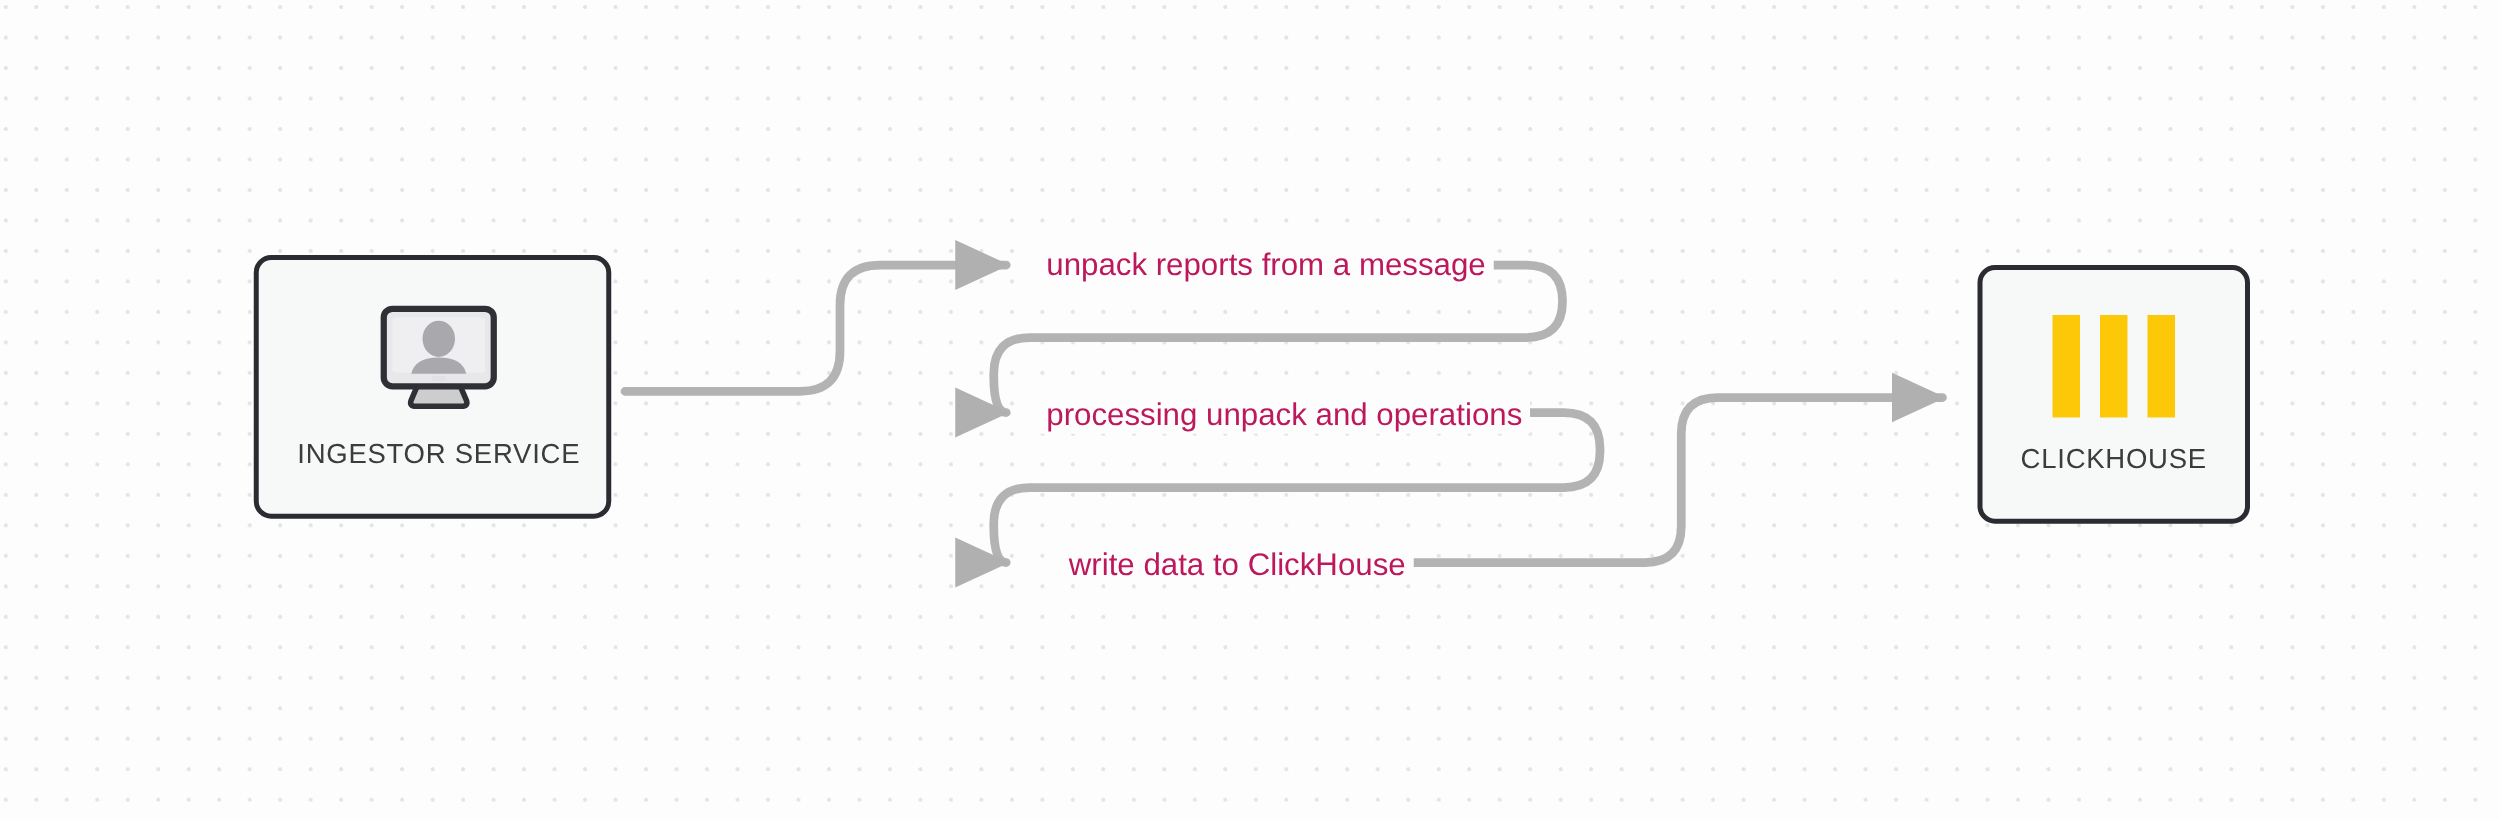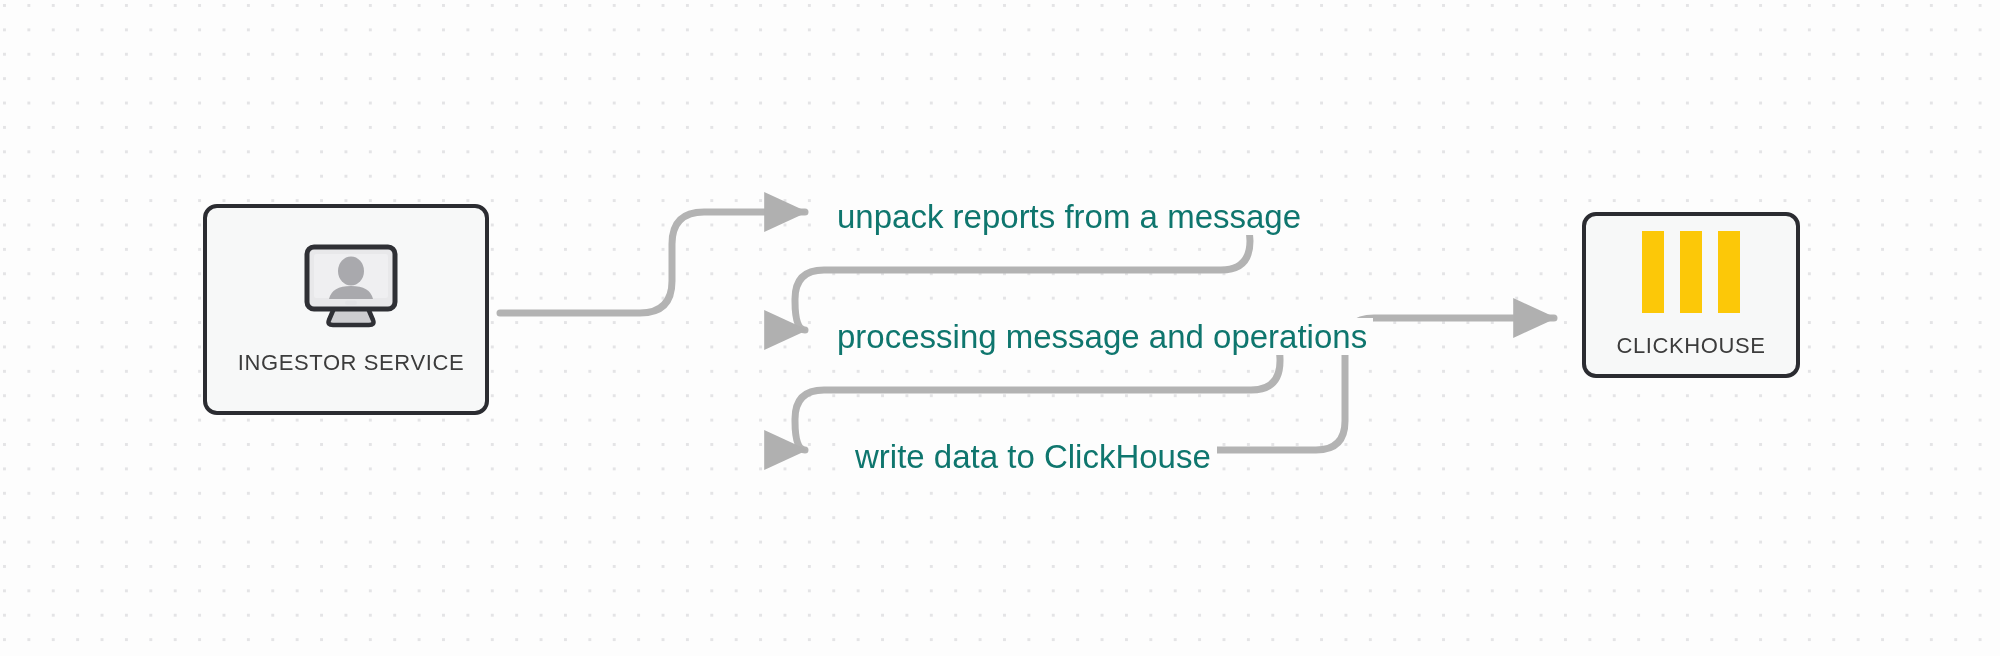--- a/index.html
+++ b/index.html
@@ -61,40 +61,40 @@
     position: relative;
     width: 112px;
     height: 86px;
   }
 
   
   #node-clickhouse {
     left: 1582px;
     top: 212px;
     width: 218px;
-    height: 166px;
+    height: 207px;
   }
   #node-clickhouse .node-label { margin-top: 20px; }
 
   .ch-logo {
     display: flex;
     align-items: flex-end;
     gap: 16px;
     height: 82px;
   }
   .ch-bar {
     width: 22px;
     height: 82px;
     background: #fcc808;
   }
 
   .edge-label {
     position: absolute;
-    color: #0f766e;
-    font-size: 33px;
+    color: #be185d;
+    font-size: 25px;
     white-space: nowrap;
     line-height: 1;
     background: #fdfdfd;
     padding: 2px 6px;
   }
   #label-unpack     { left: 831px;  top: 198px; }
   #label-processing { left: 831px;  top: 318px; }
   #label-write      { left: 831px;  top: 438px; margin-left: 18px; }
 </style>
 </head>
@@ -138,16 +138,16 @@
   <div class="node" id="node-clickhouse">
     <div class="ch-logo">
       <div class="ch-bar"></div>
       <div class="ch-bar"></div>
       <div class="ch-bar"></div>
     </div>
     <div class="node-label">CLICKHOUSE</div>
   </div>
 
   <div class="edge-label" id="label-unpack">unpack reports from a message</div>
-  <div class="edge-label" id="label-processing">processing message and operations</div>
+  <div class="edge-label" id="label-processing">processing unpack and operations</div>
   <div class="edge-label" id="label-write">write data to ClickHouse</div>
 
 </div>
 
 </body></html>

